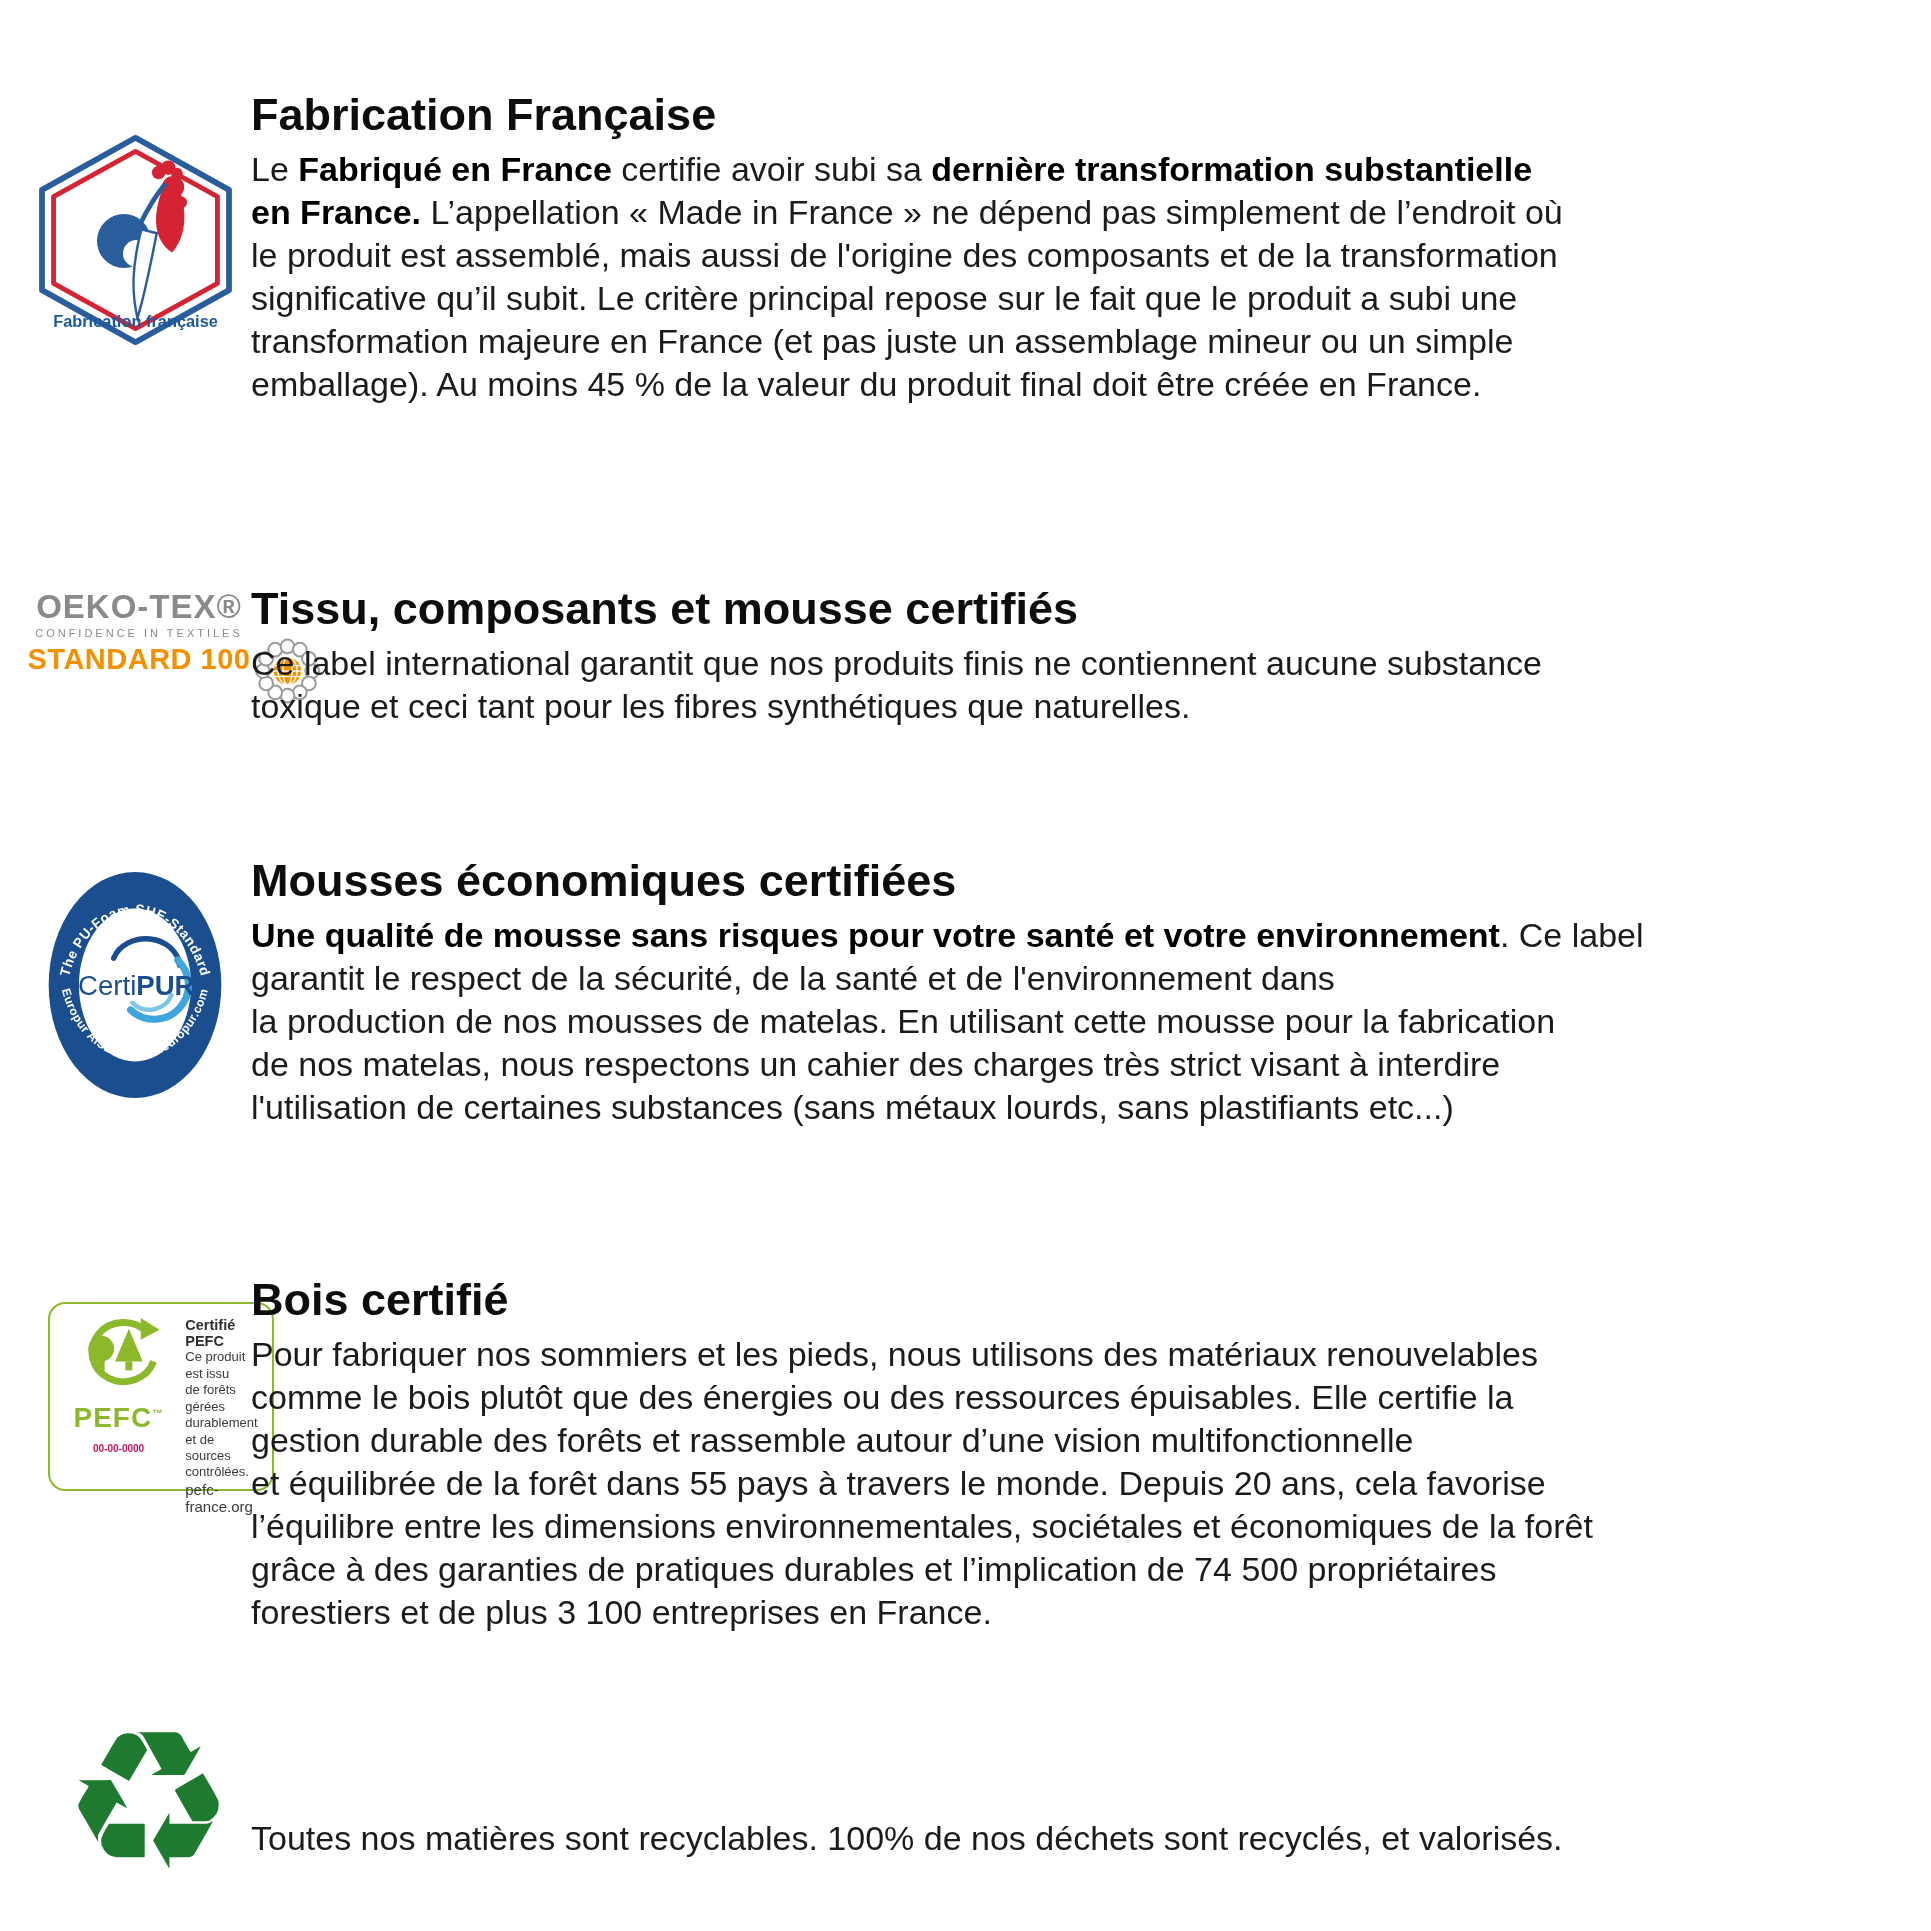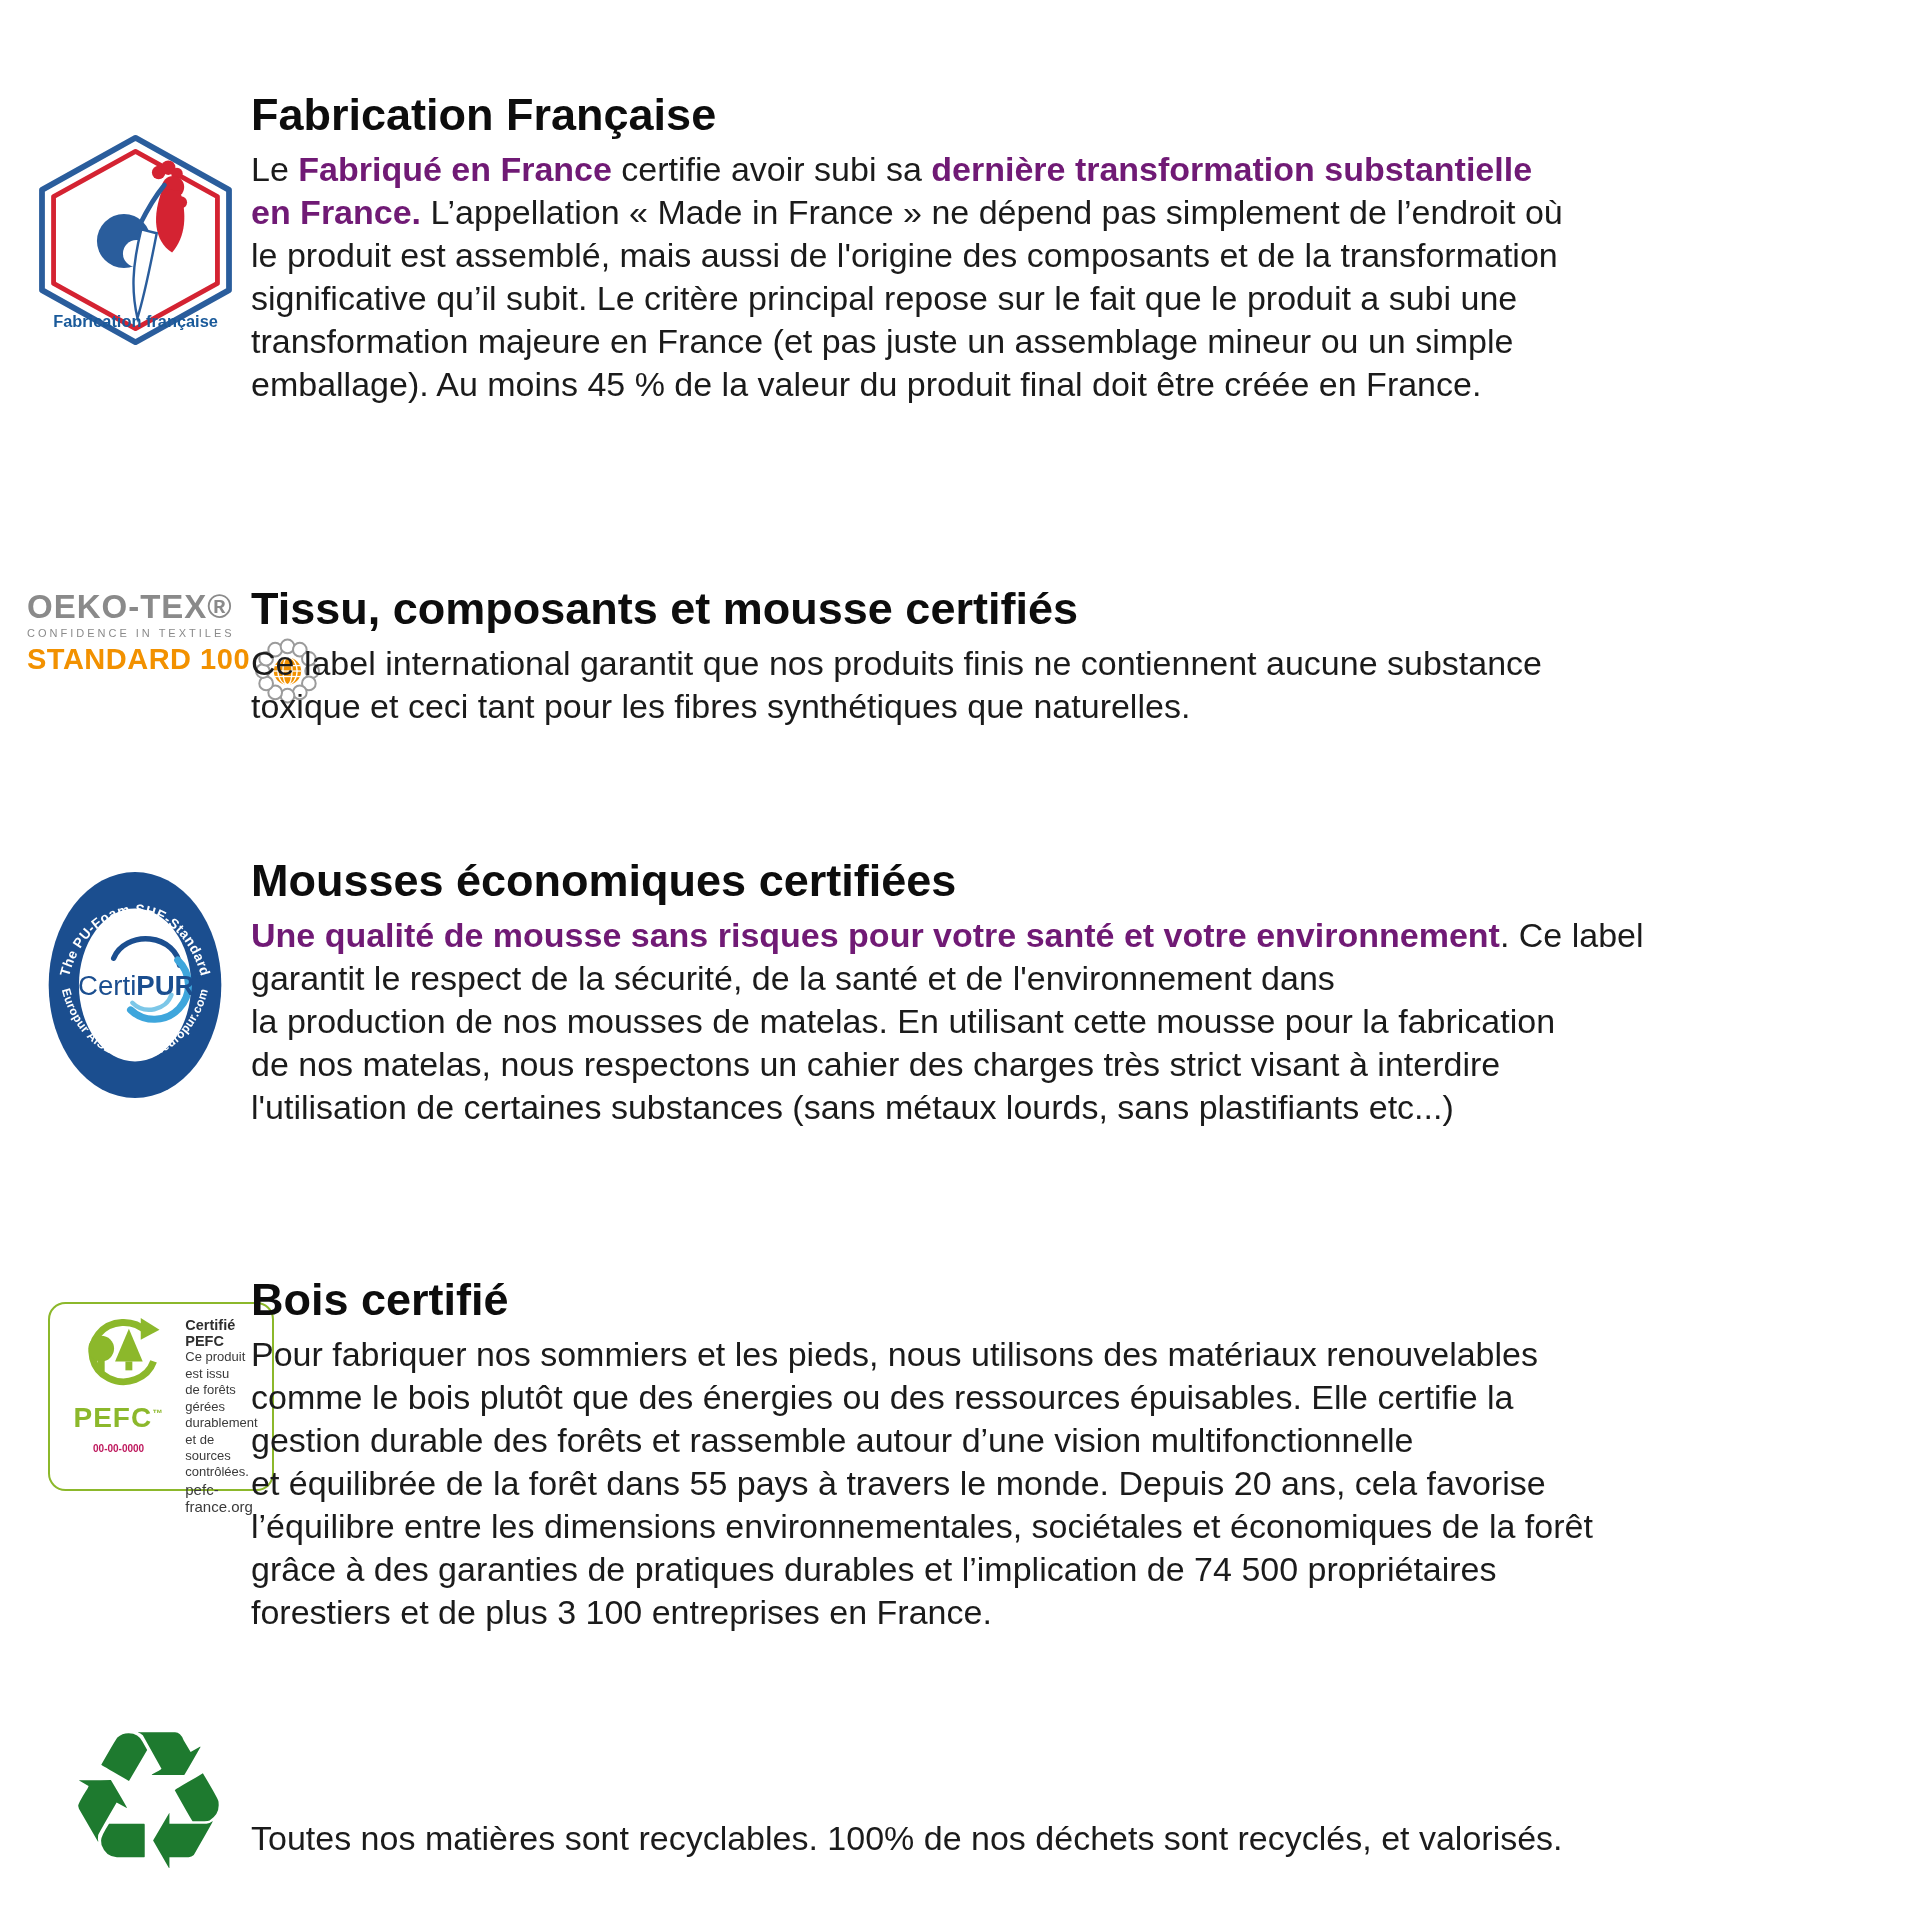--- a/index.html
+++ b/index.html
@@ -11,28 +11,28 @@
   }
   .text-block { position:absolute; left:251px; width:1439px; }
   h2.sec-heading {
     margin:0 0 6.8px 0; font-size:45px; line-height:52px;
     font-weight:700; color:#0d0d0d; letter-spacing:0px;
   }
   p.sec-body {
     margin:0; font-size:34px; line-height:43px; color:#1b1b1b;
     white-space:pre-line; font-weight:400;
   }
-  p.sec-body .b { font-weight:700; color:#701a75;text-align:right; }
+  p.sec-body .b { font-weight:700; color:#000000;text-align:right; }
 
   
   .hex-badge { position:absolute; left:35px; top:133px; width:201px; height:214px; }
 
   
   .oeko { position:absolute; left:27px; top:589px; width:290px; }
-  .oeko-inner { width:224px; text-align:left; }
+  .oeko-inner { width:224px; text-align:center; }
   .oeko-line1 { font-size:33px; font-weight:700; color:#8a8a8a; letter-spacing:1px; line-height:35px; }
   .oeko-line2 { font-size:11px; font-weight:400; color:#8a8a8a; letter-spacing:3px; line-height:15.4px; margin-top:1.9px; }
   .oeko-line3 { font-size:29px; font-weight:700; color:#f29100; letter-spacing:0.5px; line-height:33px; margin-top:1.9px; }
   .oeko-emblem { position:absolute; left:224px; top:31px; }
 
   
   .certipur { position:absolute; left:46px; top:869px; width:178px; height:232px; }
 
   
   .pefc-box {

